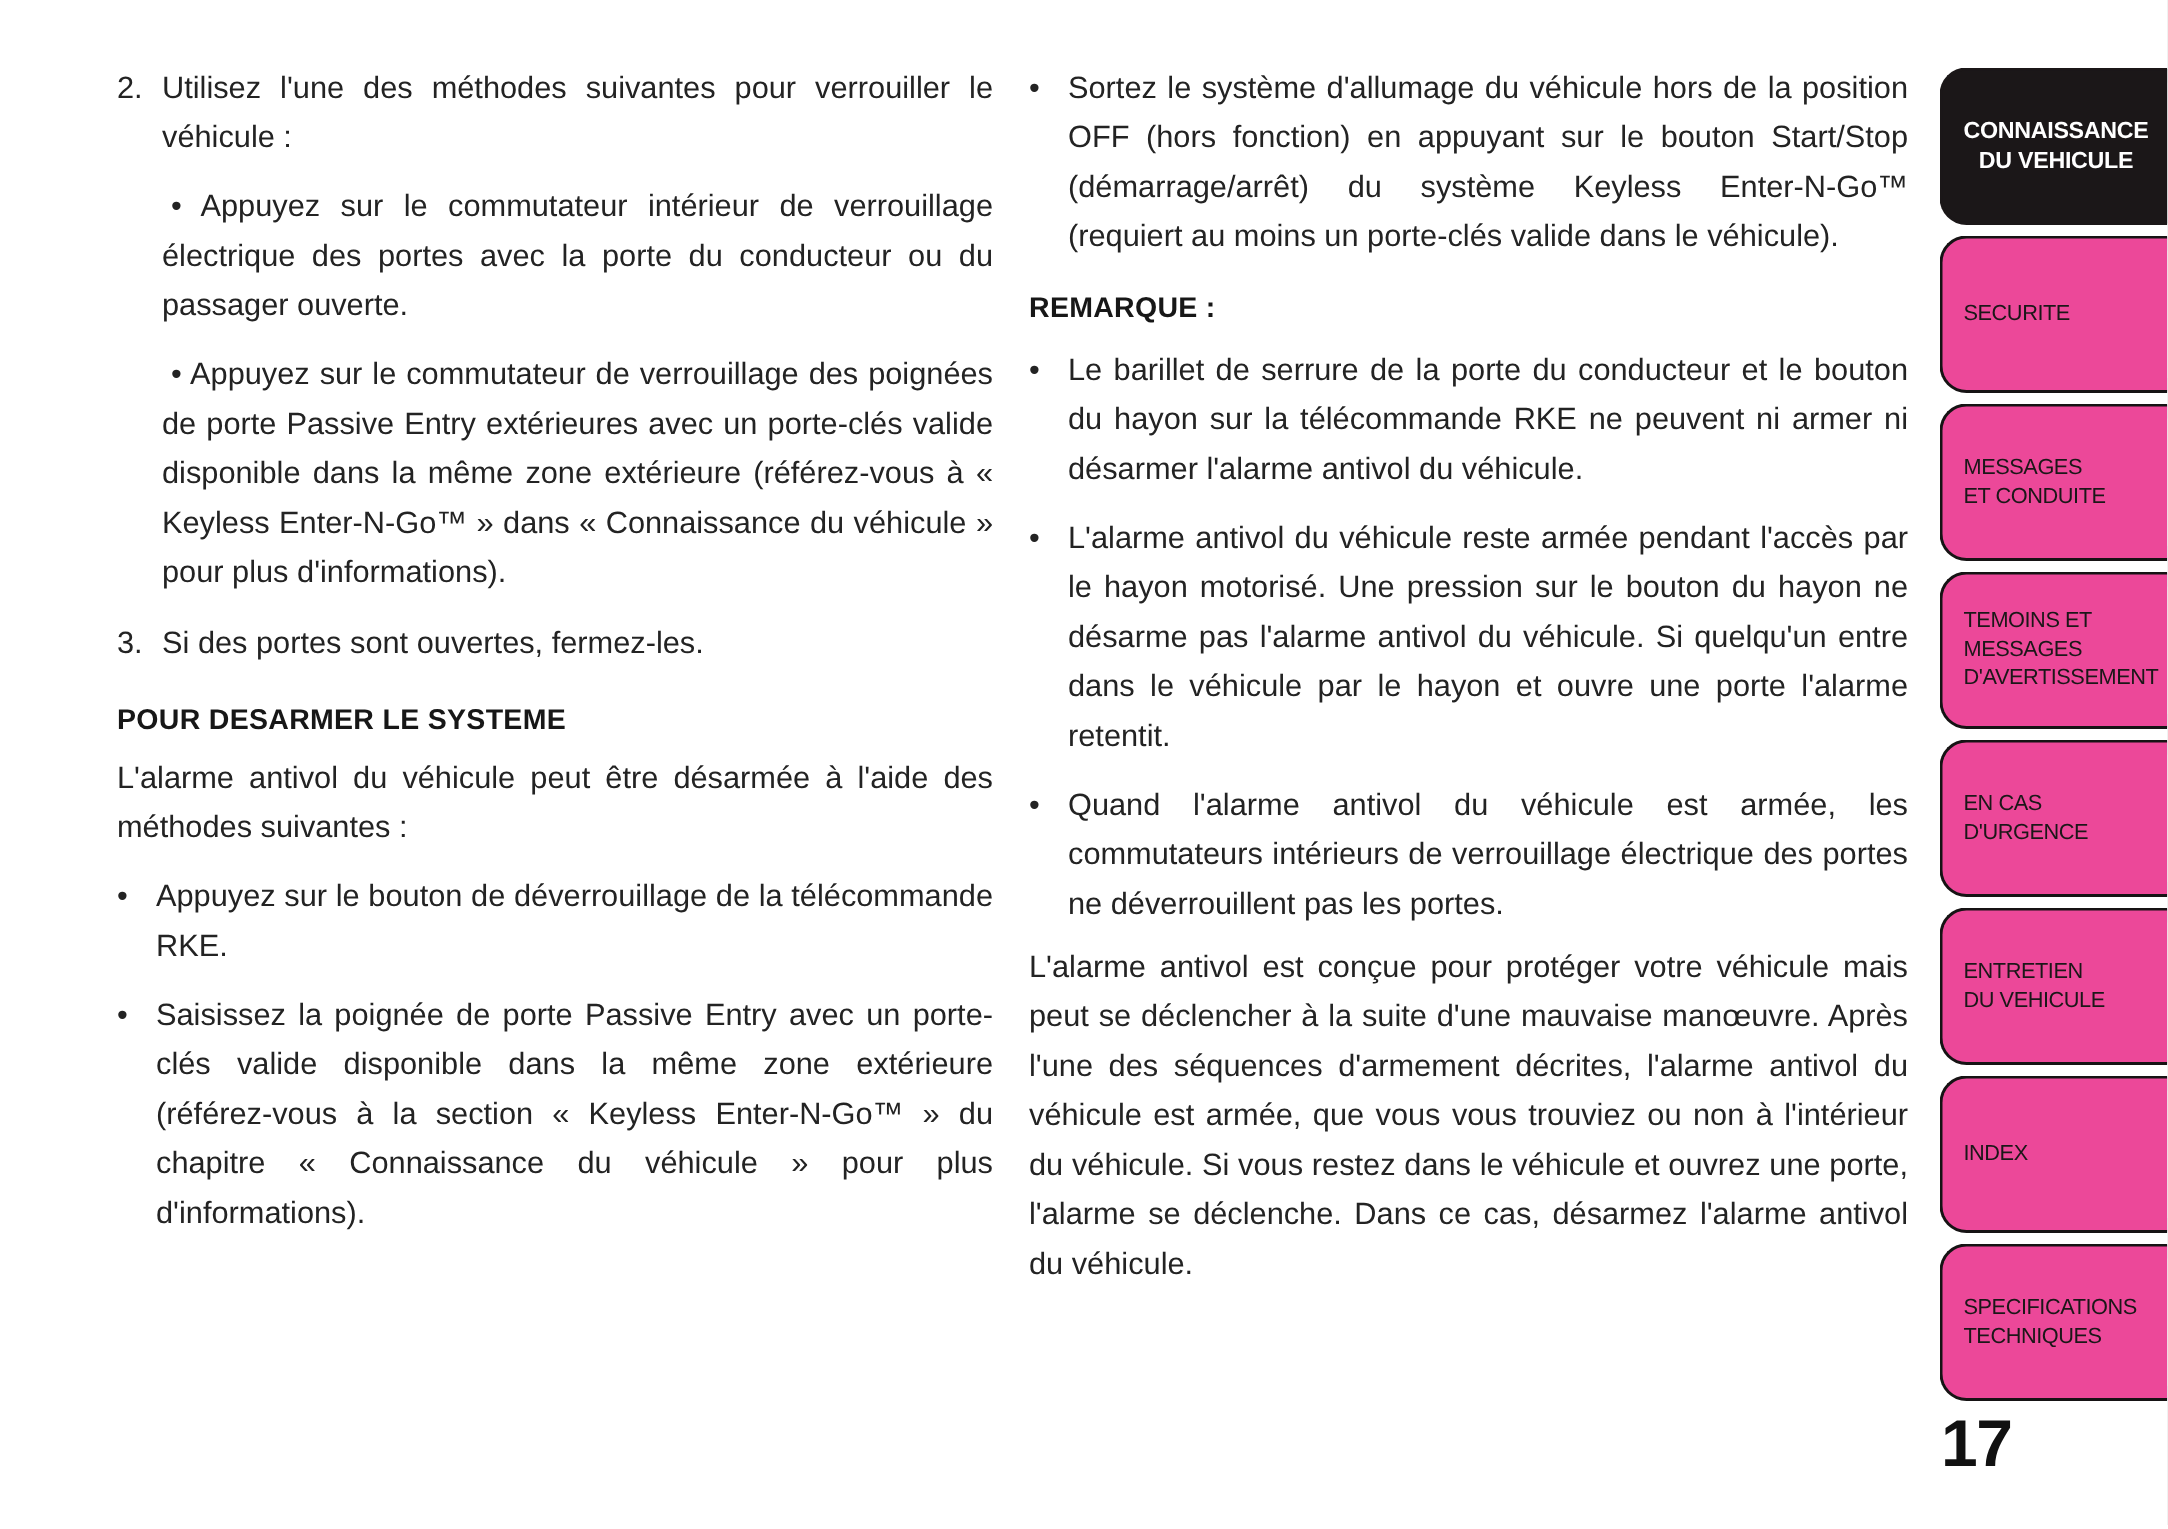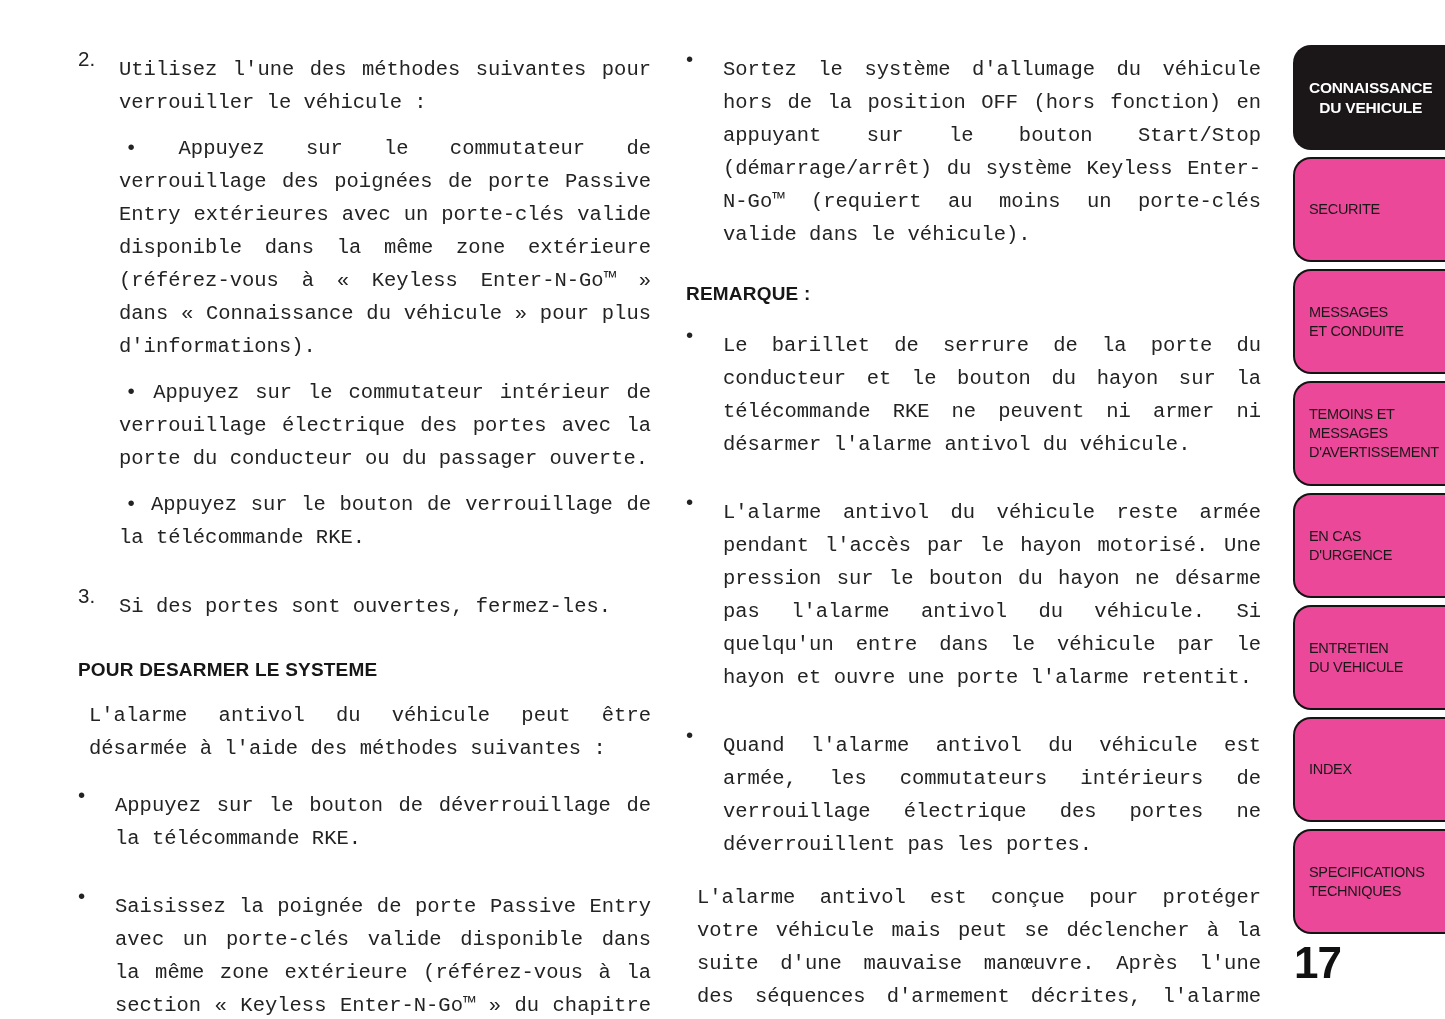--- a/index.html
+++ b/index.html
@@ -8,21 +8,21 @@
     width:1445px;height:1019px;
     background:#ffffff;
     font-family:"Liberation Sans", sans-serif;
     color:#232323;
     overflow:hidden;
   }
   
   .col{position:absolute;top:42px;font-size:20.5px;line-height:33px;}
   .col-left{left:78px;width:584px;}
   .col-right{left:686px;width:586px;}
-  p{margin:11px;text-align:justify;font-family:Liberation Mono, monospace;}
+  p{margin:0;text-align:justify;}
   .num-item{display:flex;}
   .num-item .num{flex:0 0 30px;}
   .num-item .num-body{flex:1;}
   .sub-bullet{margin-top:13px;text-indent:6px;}
   .bullet-item{display:flex;margin-top:13px;}
   .bullet-item .bullet{flex:0 0 26px;}
   .bullet-item p{flex:1;}
   .item3{margin-top:14px;}
   h2{
     font-size:19px;line-height:36px;font-weight:700;color:#171717;
@@ -61,23 +61,22 @@
 <body>
 
 <div class="page">
 
   <div class="col col-left">
 
     <div class="num-item">
       <span class="num">2.</span>
       <div class="num-body">
         <p>Utilisez l'une des méthodes suivantes pour verrouiller le véhicule :</p>
+        <p class="sub-bullet"><span>•</span> <span>Appuyez sur le commutateur intérieur de verrouillage électrique des portes avec la porte du conducteur ou du passager ouverte.</span></p>
         <p class="sub-bullet"><span>•</span> <span>Appuyez sur le commutateur de verrouillage des poignées de porte Passive Entry extérieures avec un porte-clés valide disponible dans la même zone extérieure (référez-vous à « Keyless Enter-N-Go™ » dans « Connaissance du véhicule » pour plus d'informations).</span></p>
-        <p class="sub-bullet"><span>•</span> <span>Appuyez sur le commutateur intérieur de verrouillage électrique des portes avec la porte du conducteur ou du passager ouverte.</span></p>
-        <p class="sub-bullet"><span>•</span> <span>Appuyez sur le bouton de verrouillage de la télécommande RKE.</span></p>
       </div>
     </div>
 
     <div class="num-item item3">
       <span class="num">3.</span>
       <div class="num-body">
         <p>Si des portes sont ouvertes, fermez-les.</p>
       </div>
     </div>
 

